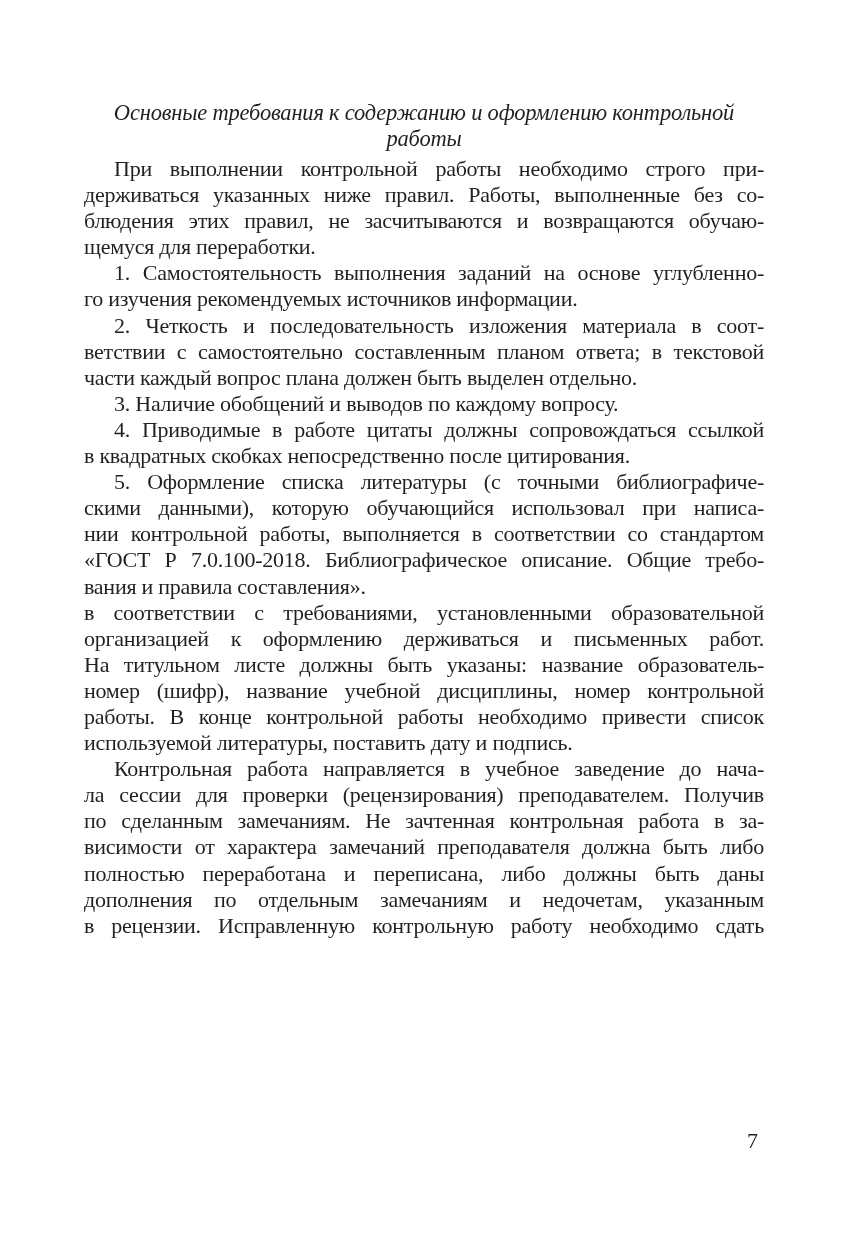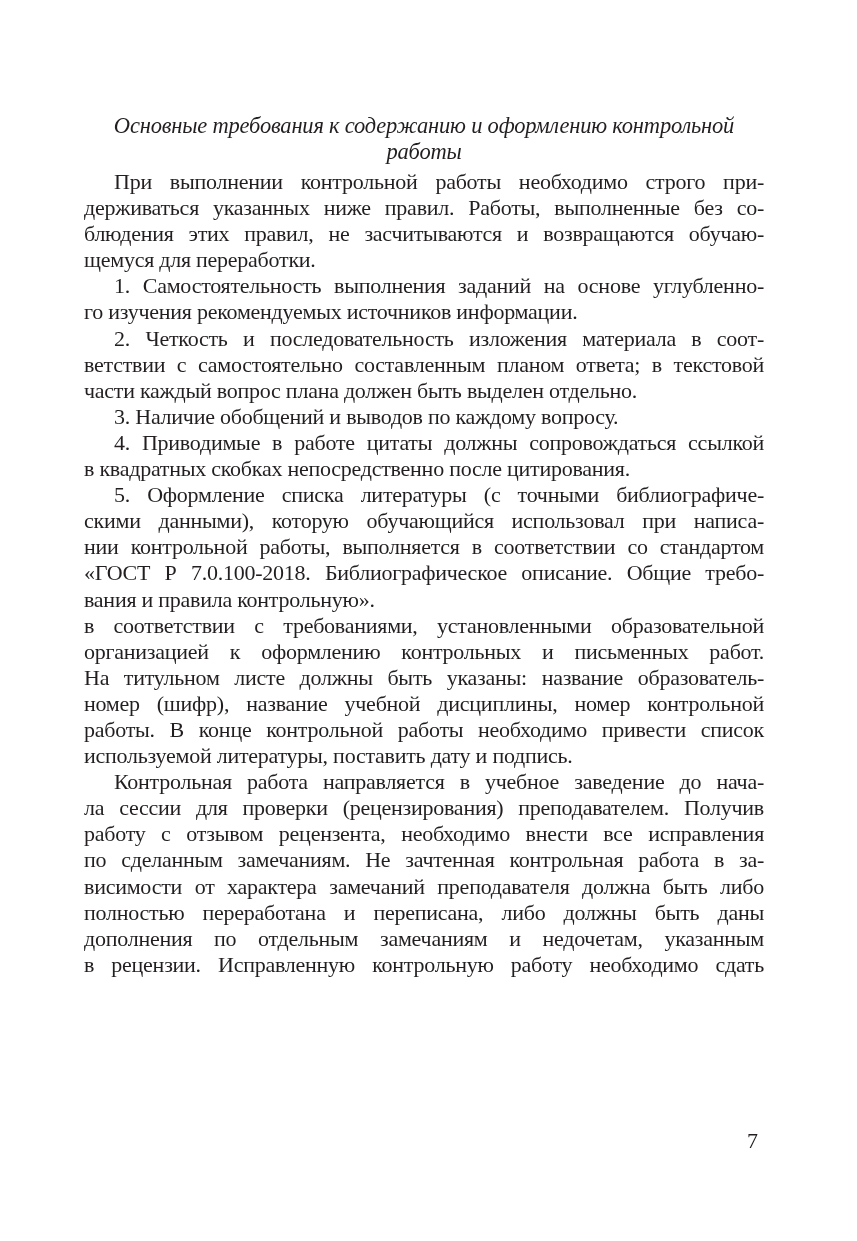--- a/index.html
+++ b/index.html
@@ -13,21 +13,20 @@
       position: relative;
       overflow: hidden;
       color: #231f20;
       font-family: "Liberation Serif", "DejaVu Serif", serif;
     }
     .page {
       position: absolute;
       left: 84px;
       top: 100px;
       width: 680px;
-      margin-top: 13px;
     }
     .heading {
       font-style: italic;
       text-align: center;
       font-size: 22.5px;
       line-height: 26px;
       margin: 0 0 4px 0;
       letter-spacing: -0.2px;
     }
     .para {
@@ -90,34 +89,33 @@
       </div>
       <div class="para">
         <span class="line indent">4. Приводимые в работе цитаты должны сопровождаться ссылкой</span>
         <span class="line last">в квадратных скобках непосредственно после цитирования.</span>
       </div>
       <div class="para">
         <span class="line indent">5. Оформление списка литературы (с точными библиографиче-</span>
         <span class="line">скими данными), которую обучающийся использовал при написа-</span>
         <span class="line">нии контрольной работы, выполняется в соответствии со стандартом</span>
         <span class="line">«ГОСТ Р 7.0.100-2018. Библиографическое описание. Общие требо-</span>
-        <span class="line last">вания и правила контрольную».</span>
+        <span class="line last">вания и правила составления».</span>
       </div>
       <div class="para">
         <span class="line">в соответствии с требованиями, установленными образовательной</span>
-        <span class="line">организацией к оформлению контрольных и письменных работ.</span>
+        <span class="line">организацией к оформлению держиваться и письменных работ.</span>
         <span class="line">На титульном листе должны быть указаны: название образователь-</span>
         <span class="line">номер (шифр), название учебной дисциплины, номер контрольной</span>
         <span class="line">работы. В конце контрольной работы необходимо привести список</span>
         <span class="line last">используемой литературы, поставить дату и подпись.</span>
       </div>
       <div class="para">
         <span class="line indent">Контрольная работа направляется в учебное заведение до нача-</span>
         <span class="line">ла сессии для проверки (рецензирования) преподавателем. Получив</span>
-        <span class="line">работу с отзывом рецензента, необходимо внести все исправления</span>
         <span class="line">по сделанным замечаниям. Не зачтенная контрольная работа в за-</span>
         <span class="line">висимости от характера замечаний преподавателя должна быть либо</span>
         <span class="line">полностью переработана и переписана, либо должны быть даны</span>
         <span class="line">дополнения по отдельным замечаниям и недочетам, указанным</span>
         <span class="line">в рецензии. Исправленную контрольную работу необходимо сдать</span>
       </div>
     </div>
 </div>
 
 <div class="page-number">7</div>

